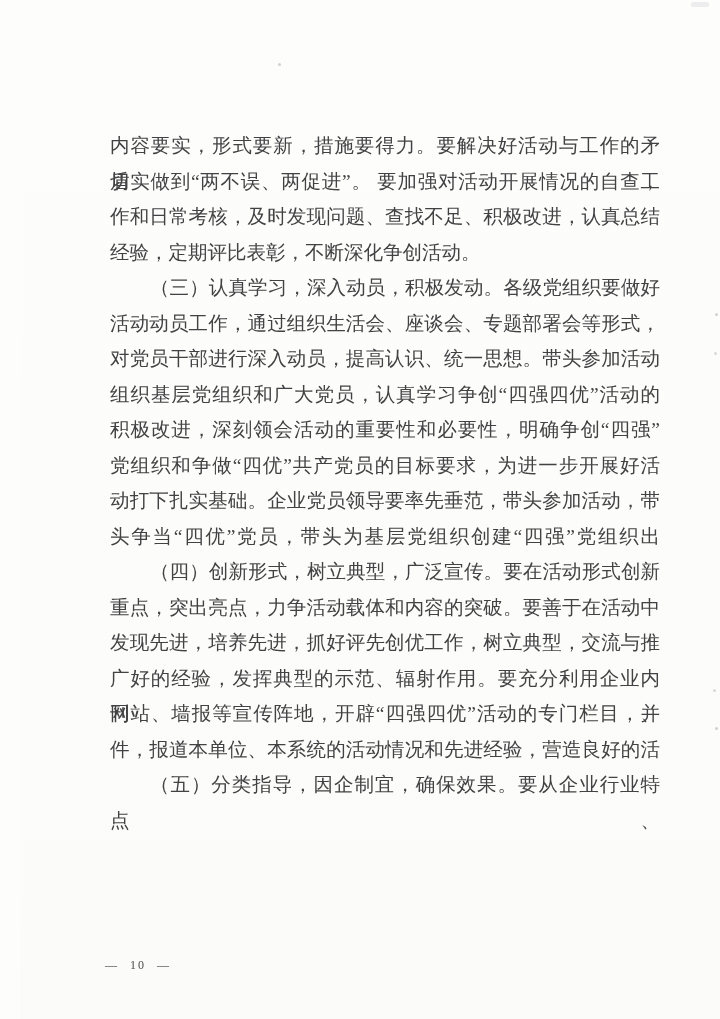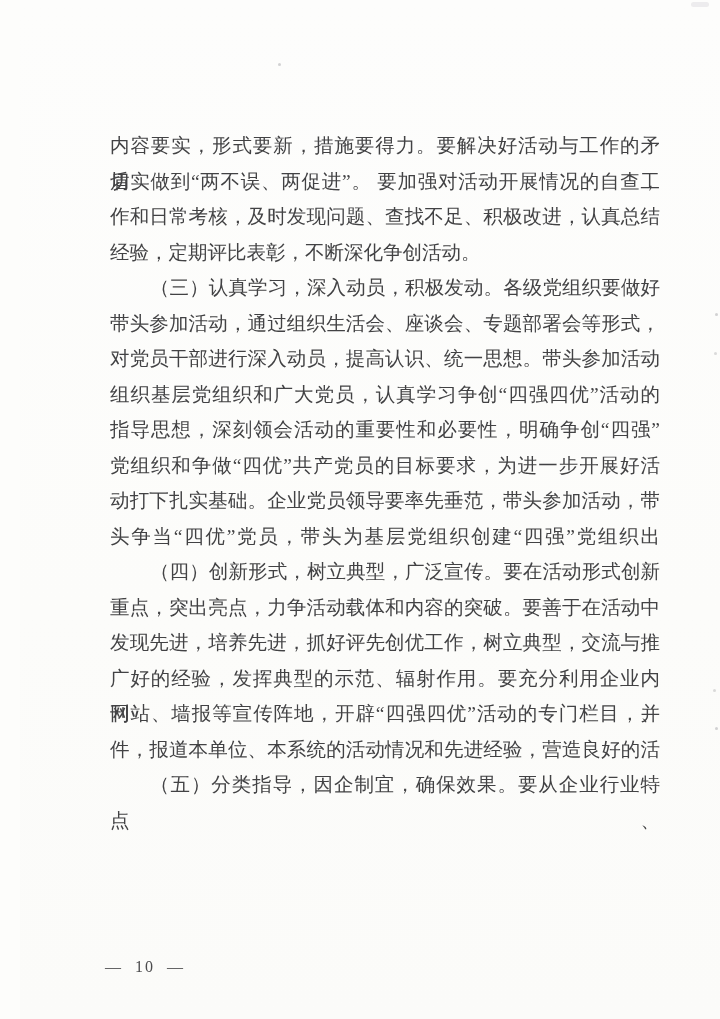--- a/index.html
+++ b/index.html
@@ -40,21 +40,21 @@
   .line.indent {
     text-indent: 40px;
   }
   .line.short {
     text-align-last: left;
   }
   .page-number {
     position: absolute;
     left: 85px;
     top: 958px;
-    font-size: 16px;
+    font-size: 12px;
     color: #4b4b4d;
     letter-spacing: 2px;
     word-spacing: 6px;
     white-space: nowrap;
   }
   .edge-line {
     position: absolute;
     left: 714px;
     top: 252px;
     width: 2px;
@@ -99,24 +99,24 @@
   <div class="speck s4"></div>
   <div class="speck s5"></div>
   <div class="edge-line"></div>
 
   <div class="text-block">
     <div class="line">内容要实，形式要新，措施要得力。要解决好活动与工作的矛盾，</div>
     <div class="line">切实做到“两不误、两促进”。 要加强对活动开展情况的自查工</div>
     <div class="line">作和日常考核，及时发现问题、查找不足、积极改进，认真总结</div>
     <div class="line short">经验，定期评比表彰，不断深化争创活动。</div>
     <div class="line indent">（三）认真学习，深入动员，积极发动。各级党组织要做好</div>
-    <div class="line">带头参加活动，通过组织生活会、座谈会、专题部署会等形式，</div>
+    <div class="line">活动动员工作，通过组织生活会、座谈会、专题部署会等形式，</div>
     <div class="line">对党员干部进行深入动员，提高认识、统一思想。带头参加活动</div>
     <div class="line">组织基层党组织和广大党员，认真学习争创“四强四优”活动的</div>
-    <div class="line">指导思想，深刻领会活动的重要性和必要性，明确争创“四强”</div>
+    <div class="line">积极改进，深刻领会活动的重要性和必要性，明确争创“四强”</div>
     <div class="line">党组织和争做“四优”共产党员的目标要求，为进一步开展好活</div>
     <div class="line">动打下扎实基础。企业党员领导要率先垂范，带头参加活动，带</div>
     <div class="line">头争当“四优”党员，带头为基层党组织创建“四强”党组织出</div>
     <div class="line indent">（四）创新形式，树立典型，广泛宣传。要在活动形式创新</div>
     <div class="line">重点，突出亮点，力争活动载体和内容的突破。要善于在活动中</div>
     <div class="line">发现先进，培养先进，抓好评先创优工作，树立典型，交流与推</div>
     <div class="line">广好的经验，发挥典型的示范、辐射作用。要充分利用企业内刊、</div>
     <div class="line">网站、墙报等宣传阵地，开辟“四强四优”活动的专门栏目，并</div>
     <div class="line">件，报道本单位、本系统的活动情况和先进经验，营造良好的活</div>
     <div class="line indent">（五）分类指导，因企制宜，确保效果。要从企业行业特点、</div>

